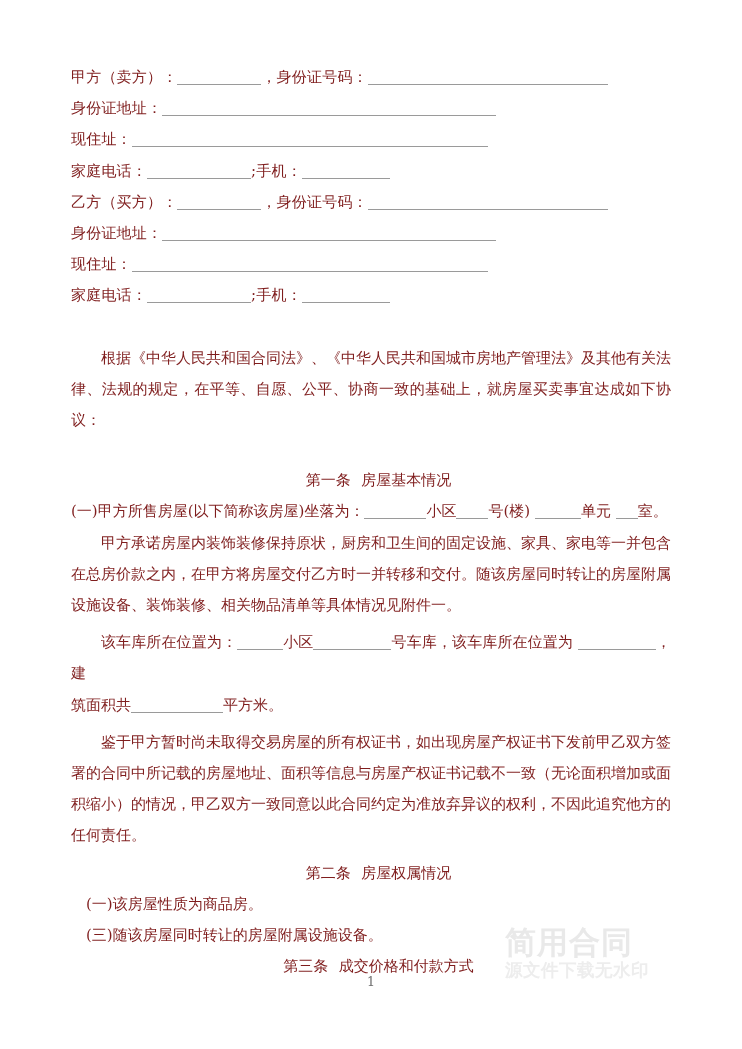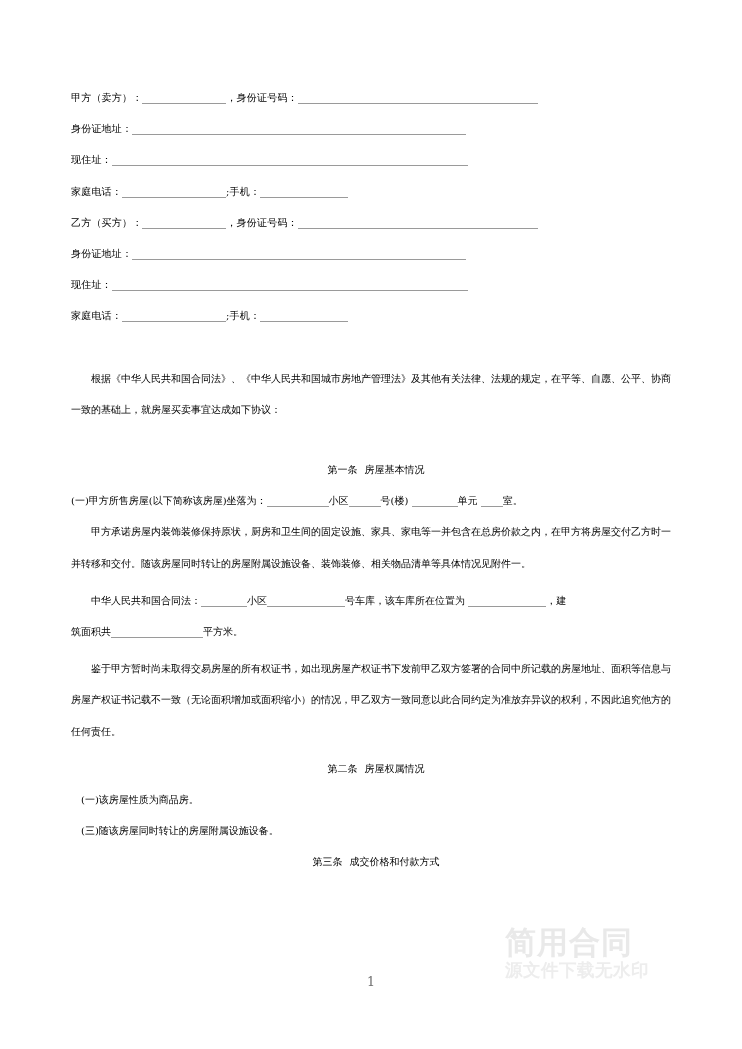--- a/index.html
+++ b/index.html
@@ -17,24 +17,23 @@
     height: 1049px;
     background: #ffffff;
     overflow: hidden;
     box-sizing: border-box;
   }
   #content {
     position: absolute;
     left: 71px;
     top: 62px;
     width: 600px;
-    color: #000000;
-    font-size: 10px;
-    line-height: 31.2px;
-    margin-top: 20px;
+    color: #7f1d1d;
+    font-size: 15px;
+    line-height: 31.2px;
   }
 
   
   .field-line {
     white-space: nowrap;
     height: 31.2px;
     line-height: 31.2px;
   }
   .lbl { letter-spacing: 0.2px; }
 
@@ -174,21 +173,21 @@
 
     <p class="heading"><span>第一条</span><span class="sp"></span><span>房屋基本情况</span></p>
 
     <p class="para noindent"><span>(一)甲方所售房屋(以下简称该房屋)坐落为：</span><span class="u u-l"></span><span>小区</span><span class="u u-s"></span><span>号(楼)</span> <span class="u u-m"></span><span>单元</span> <span class="u u-xs"></span><span>室。</span></p>
 
 
     <p class="para indent">甲方承诺房屋内装饰装修保持原状，厨房和卫生间的固定设施、家具、家电等一并包含在总房价款之内，在甲方将房屋交付乙方时一并转移和交付。随该房屋同时转让的房屋附属设施设备、装饰装修、相关物品清单等具体情况见附件一。</p>
 
     <div class="gap-sm"></div>
 
-    <p class="para indent"><span>中华人民共和国合同法：</span><span class="u u-m"></span><span>小区</span><span class="u u-xl"></span><span>号车库，该车库所在位置为</span> <span class="u u-xl"></span><span>，建</span></p>
+    <p class="para indent"><span>该车库所在位置为：</span><span class="u u-m"></span><span>小区</span><span class="u u-xl"></span><span>号车库，该车库所在位置为</span> <span class="u u-xl"></span><span>，建</span></p>
 
     <p class="para noindent"><span>筑面积共</span><span class="u u-xxl"></span><span>平方米。</span></p>
 
     <div class="gap-sm"></div>
 
     <p class="para indent">鉴于甲方暂时尚未取得交易房屋的所有权证书，如出现房屋产权证书下发前甲乙双方签署的合同中所记载的房屋地址、面积等信息与房屋产权证书记载不一致（无论面积增加或面积缩小）的情况，甲乙双方一致同意以此合同约定为准放弃异议的权利，不因此追究他方的任何责任。</p>
 
     <div class="gap-sm"></div>
 
     <p class="heading"><span>第二条</span><span class="sp"></span><span>房屋权属情况</span></p>

